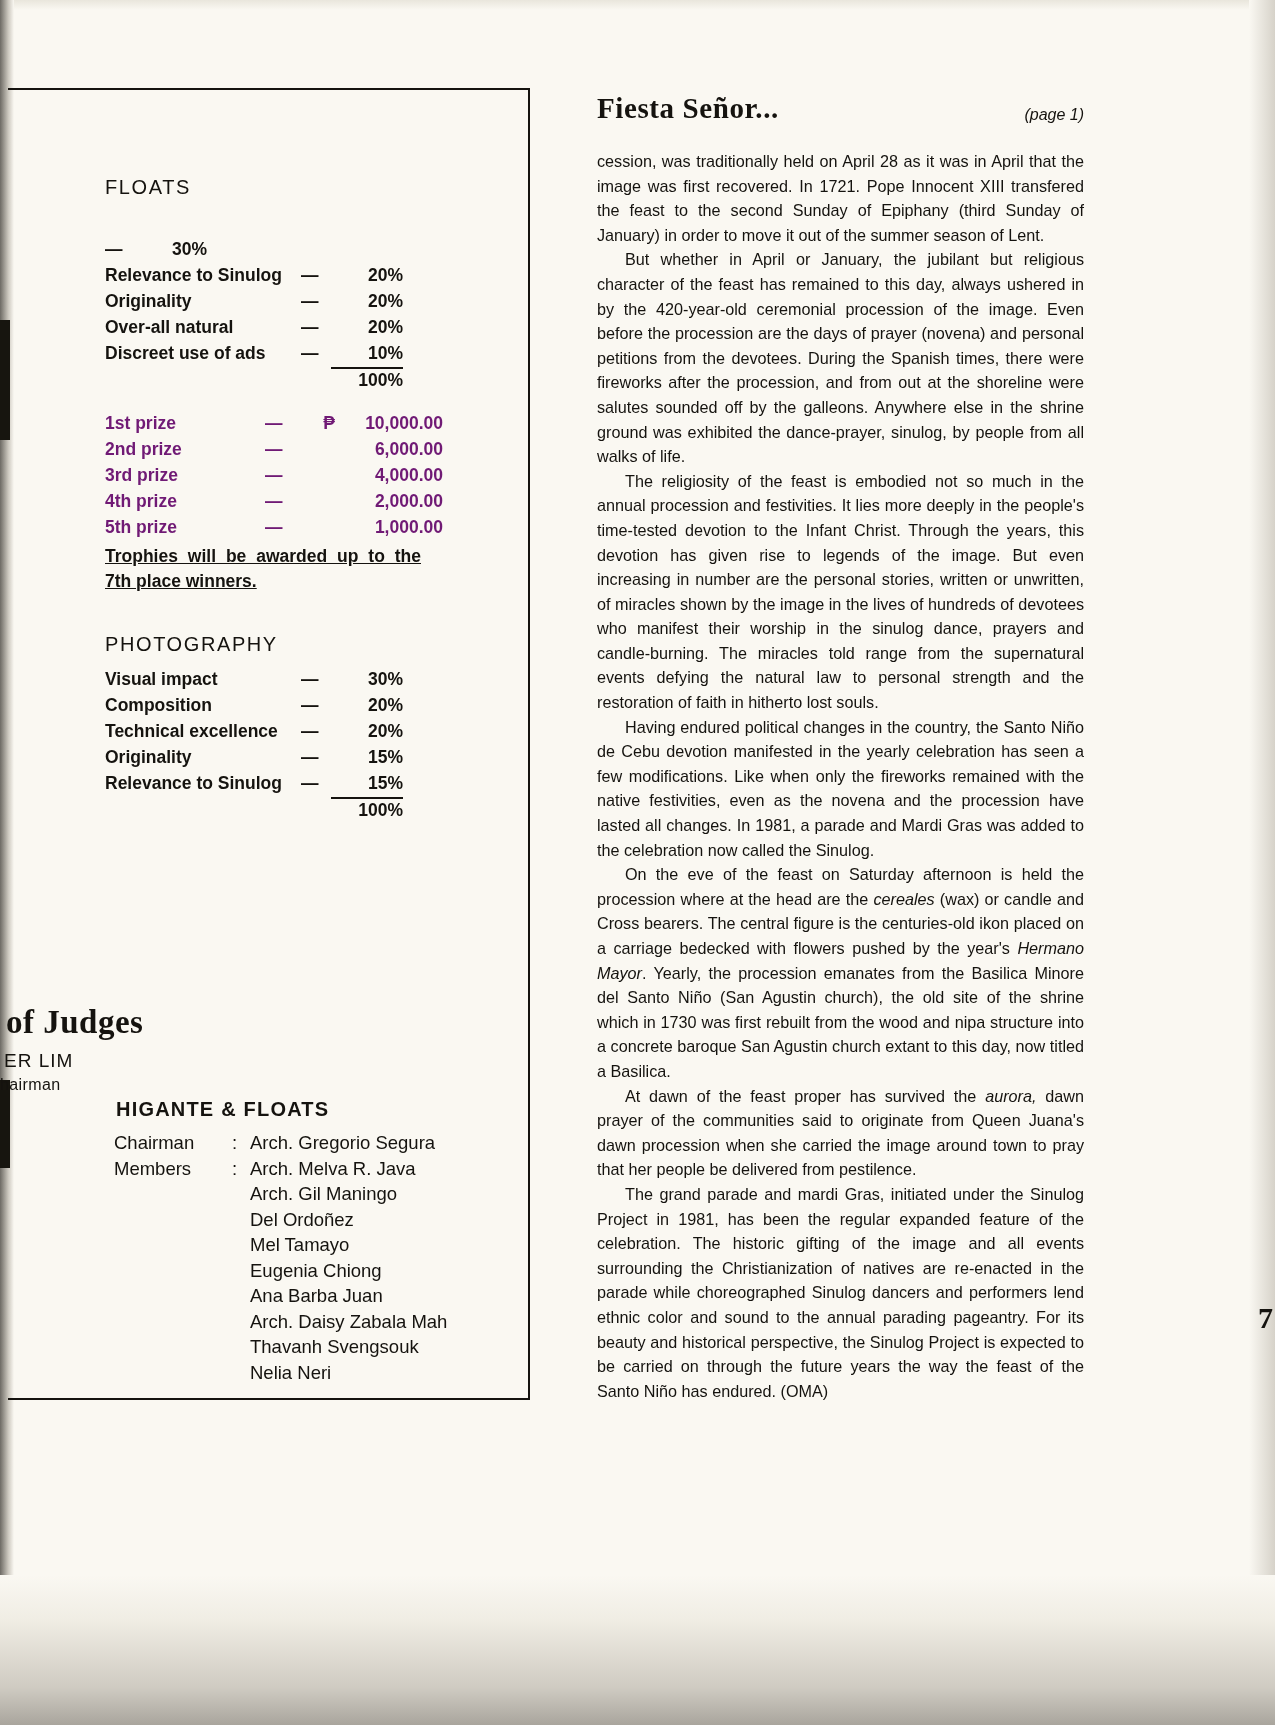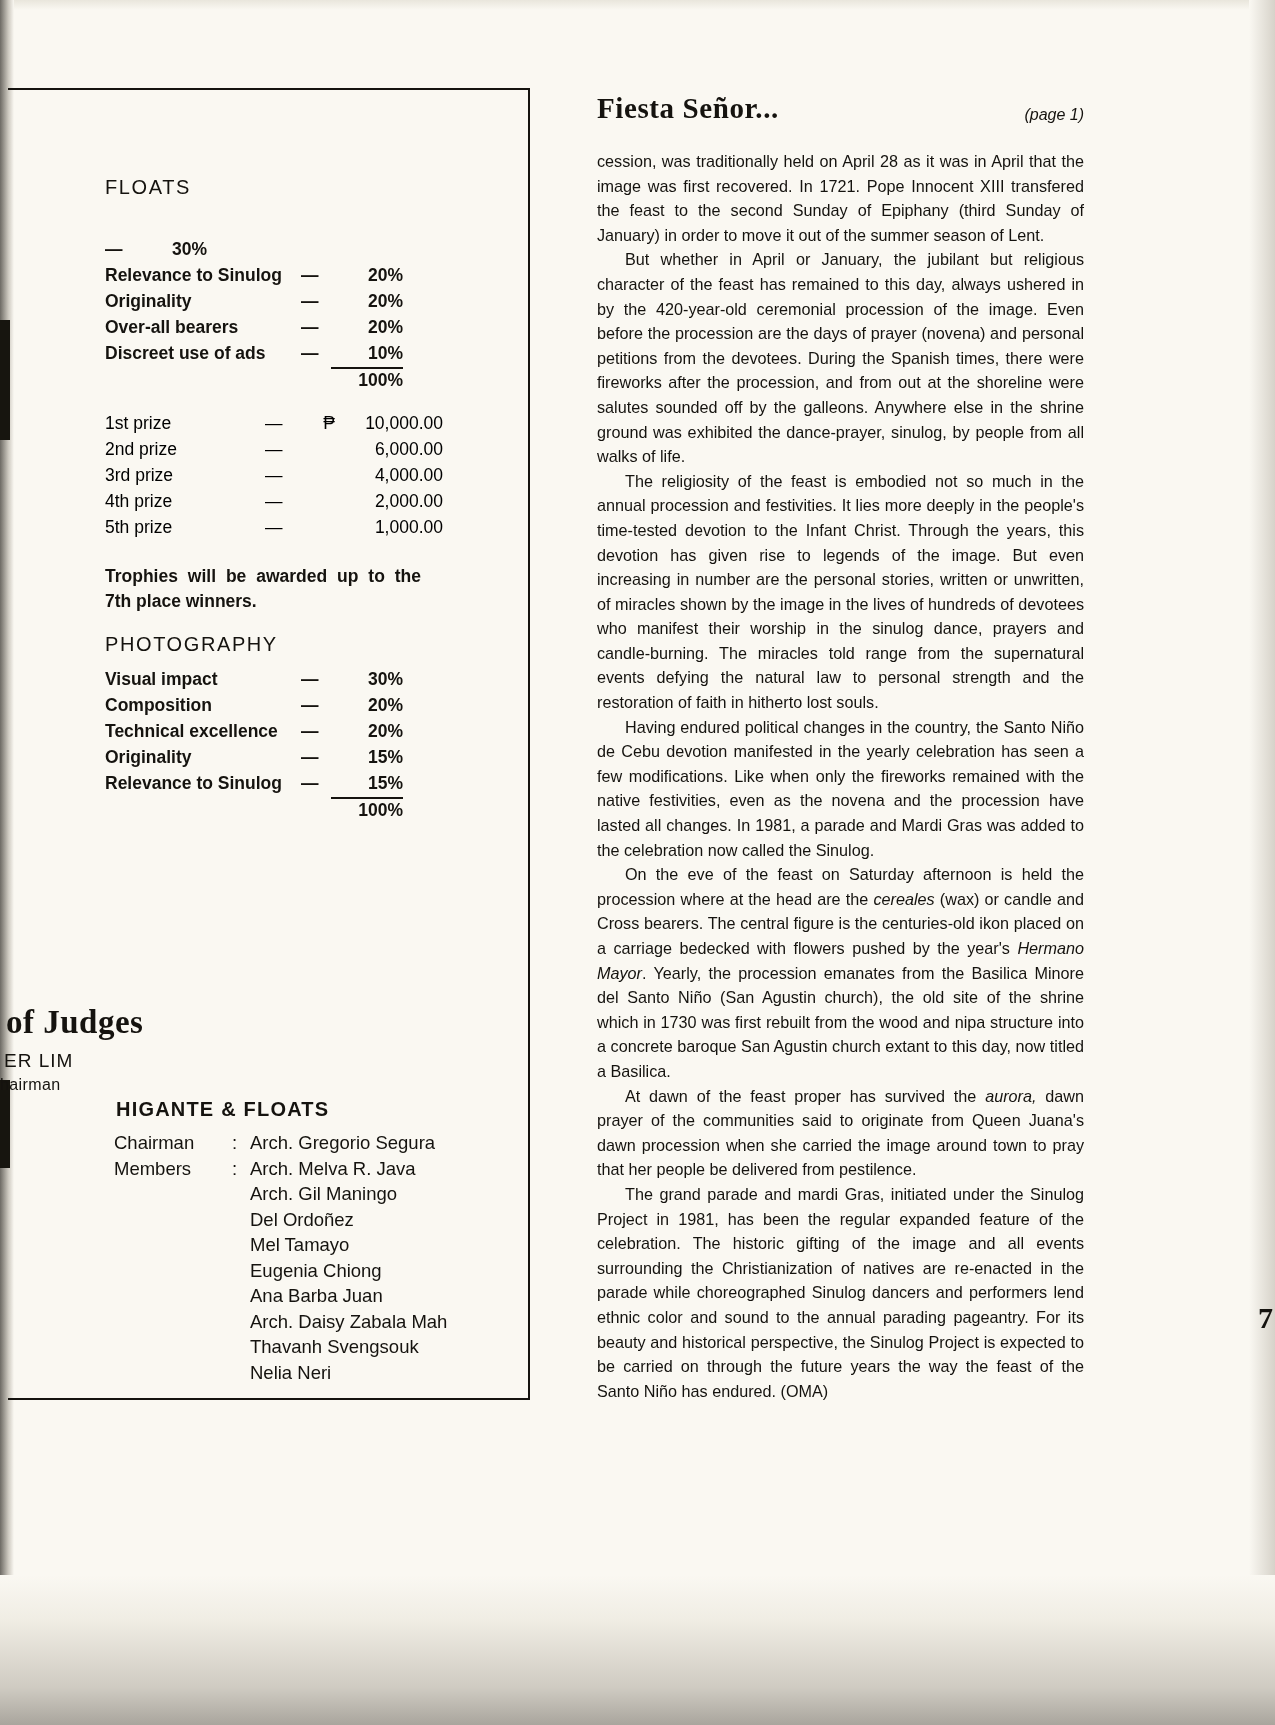--- a/index.html
+++ b/index.html
@@ -130,22 +130,22 @@
   .crit-total .nm { flex: 0 0 196px; }
   .crit-total .dash { flex: 0 0 30px; }
   .crit-total .val { flex: 0 0 72px; text-align: right; }
 
   .prize-list {
     position: absolute;
     left: 97px;
     top: 322px;
     width: 340px;
     font-size: 17.5px;
-    font-weight: normal;
-    color: #000000;
+    font-weight: bold;
+    color: #701a75;
   }
   .prize-row {
     display: flex;
     height: 26px;
     line-height: 26px;
   }
   .prize-row .nm { flex: 0 0 160px; }
   .prize-row .dash { flex: 0 0 40px; }
   .prize-row .cur { flex: 0 0 30px; text-align: right; }
   .prize-row .val { flex: 0 0 108px; text-align: right; }
@@ -153,21 +153,21 @@
   .note {
     position: absolute;
     left: 97px;
     width: 316px;
     font-size: 17.5px;
     font-weight: bold;
     line-height: 25px;
     color: #15130f;
     text-align: justify;
   }
-  .note-floats { top: 476px; }
+  .note-floats { top: 456px; text-decoration: underline; }
   .note-photo  { top: 748px; }
 
   .judge-sub {
     position: absolute;
     font-size: 19px;
     letter-spacing: 1px;
     color: #15130f;
   }
   .judge-name { left: -4px; top: 962px; }
   .judge-role { left: -8px; top: 988px; font-size: 16px; letter-spacing: 0.4px;}
@@ -258,21 +258,21 @@
         <div class="nm">Relevance to Sinulog</div>
         <div class="dash">—</div>
         <div class="val">20%</div>
       </div>
       <div class="crit-row">
         <div class="nm">Originality</div>
         <div class="dash">—</div>
         <div class="val">20%</div>
       </div>
       <div class="crit-row">
-        <div class="nm">Over-all bearers</div>
+        <div class="nm">Over-all natural</div>
         <div class="dash">—</div>
         <div class="val">20%</div>
       </div>
       <div class="crit-row underline">
         <div class="nm">Discreet use of ads</div>
         <div class="dash">—</div>
         <div class="val">10%</div>
       </div>
       <div class="crit-total">
         <div class="nm"></div>

